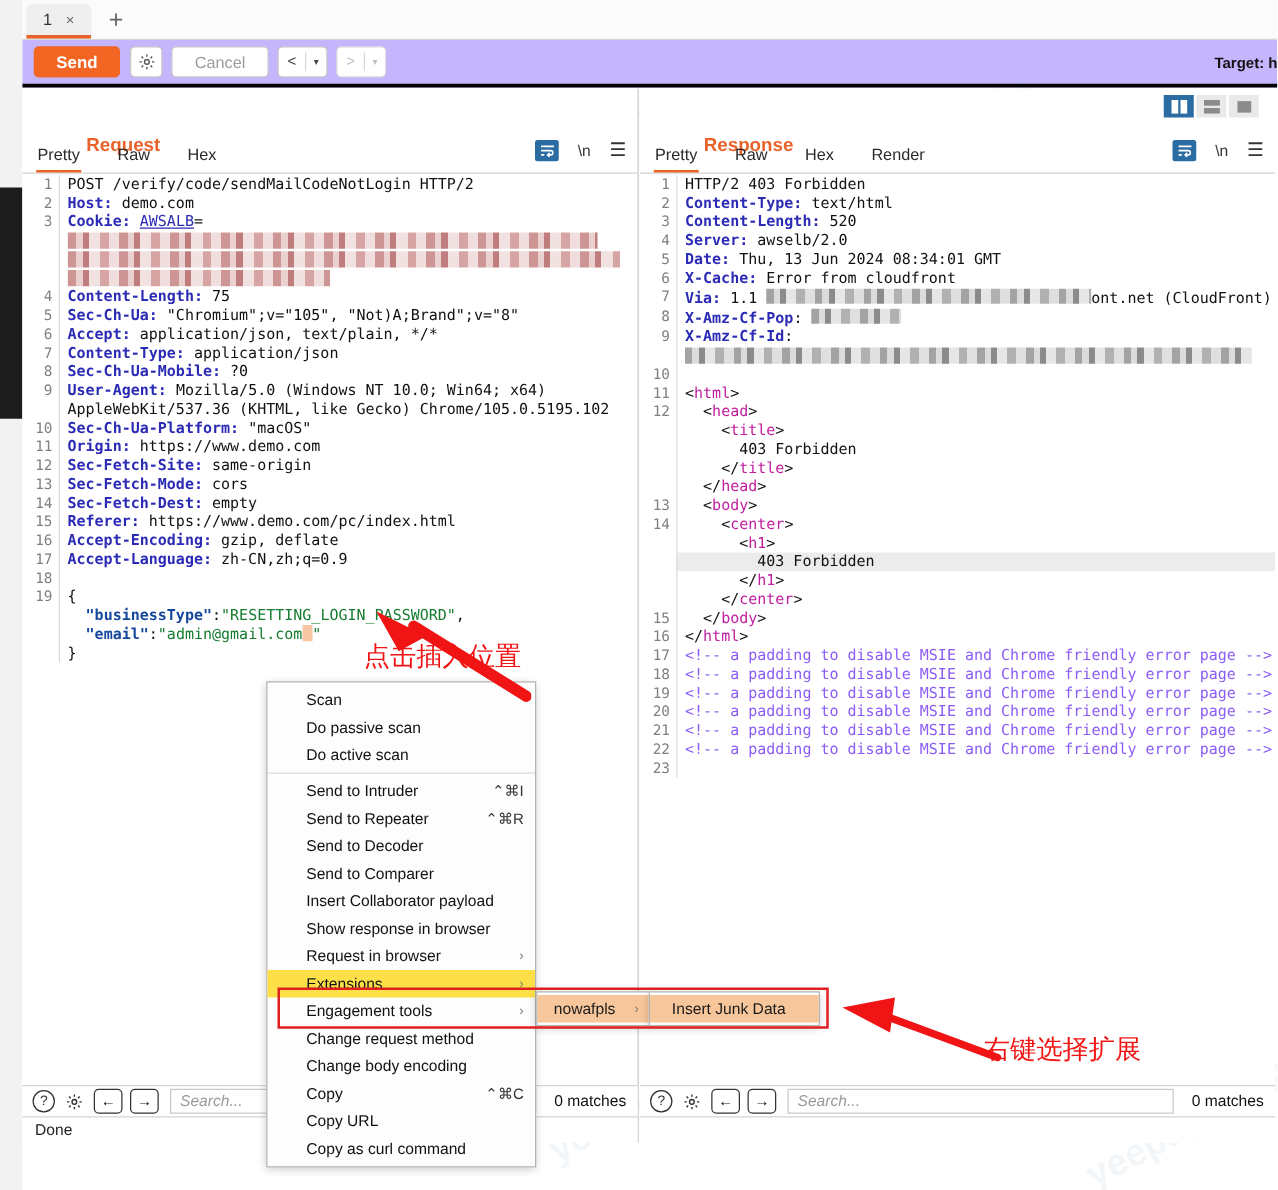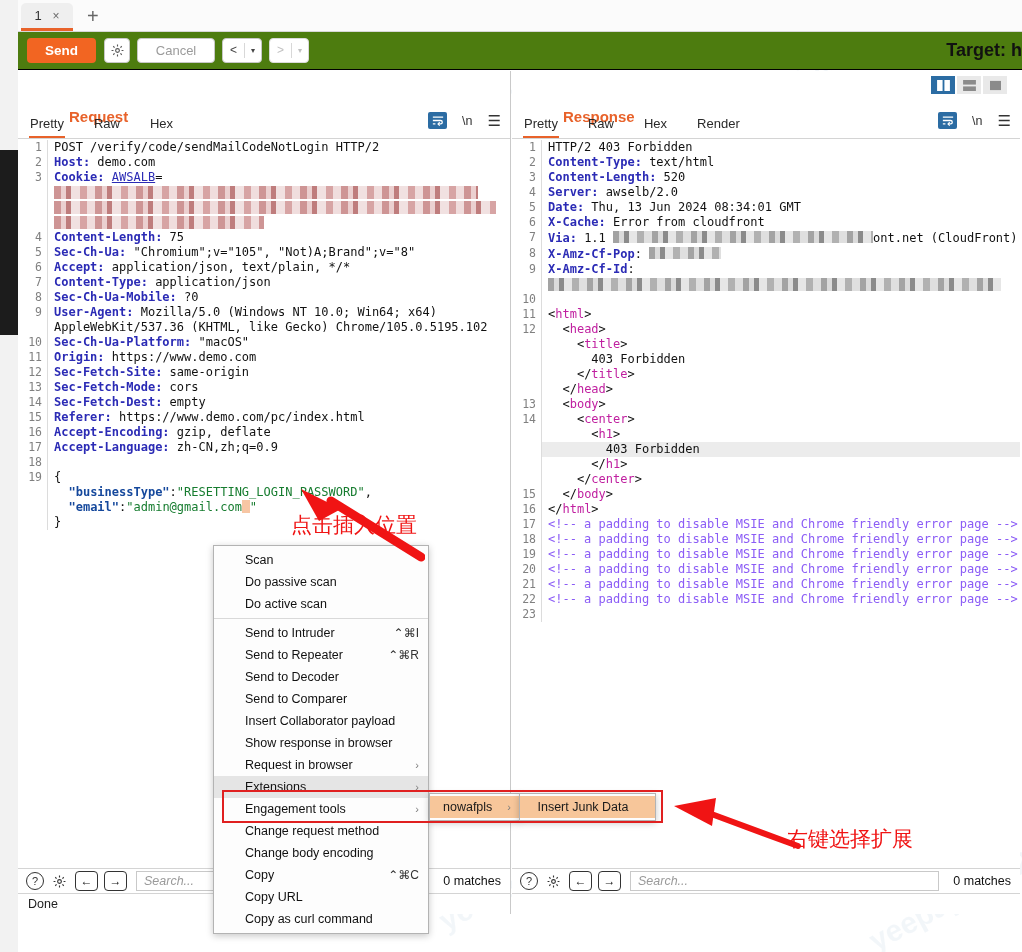--- a/index.html
+++ b/index.html
@@ -66,22 +66,22 @@
   .rtab .tclose { color: #6b6b6b; font-size: 12px; line-height: 1; }
   .tab-add {
     margin-left: 14px; margin-bottom: 5px;
     font-size: 20px; color: #666; line-height: 1;
     font-weight: 300;
   }
 
   
   .actionbar {
     position: absolute; left: 18px; top: 32px; right: 0; height: 38px;
-    background: #4d7c0f;
-    border-bottom: 1px solid #000000;
+    background: #c4b5fd;
+    border-bottom: 3px solid #000000;
     display: flex; align-items: center;
     padding-left: 9px;
     z-index: 5;
   }
   .btn-send {
     background: #f26522; color: #fff;
     font-weight: 700; font-size: 13.5px;
     border: none; border-radius: 4px;
     height: 25px; padding: 0 18px;
     cursor: pointer;
@@ -107,21 +107,21 @@
     background: #fff;
     display: flex; align-items: center;
     font-size: 12px; color: #444;
   }
   .btn-split.dim { color: #c0c0c0; border-color: #dadada; }
   .btn-split .part { padding: 0 7px; line-height: 23px; }
   .btn-split .sep { width: 1px; height: 15px; background: #d8d8d8; }
   .btn-split .arr { padding: 0 6px; font-size: 8px; line-height: 23px; }
   .target-label {
     margin-left: auto; margin-right: 0;
-    font-weight: 700; font-size: 18px; color: #111;
+    font-weight: 700; font-size: 12px; color: #111;
     white-space: nowrap;
     padding-right: 0;
   }
 
   
   .pane {
     position: absolute; top: 71px; height: 843px;
     background: #fff;
     z-index: 4;
   }
@@ -286,21 +286,21 @@
     position: relative;
     white-space: nowrap;
   }
   .ctxitem .accel {
     margin-left: auto; color: #333; font-size: 12px;
     padding-left: 14px;
   }
   .ctxitem .subarrow {
     position: absolute; right: 9px; color: #7d7d7d; font-size: 11px;
   }
-  .ctxitem.sel { background: #e5e5e5; }
+  .ctxitem.sel { background: #fde047; }
   .ctxsep { height: 1px; background: #d9d9d9; margin: 3px 0; }
 
   .submenu1 {
     position: absolute; left: 429px; top: 793px;
     width: 92px; background: #fdfdfd;
     border: 1px solid #b3b3b3;
     box-shadow: 0 2px 7px rgba(0,0,0,.22);
     z-index: 41; padding: 2px 0;
     font-size: 12.5px;
   }

